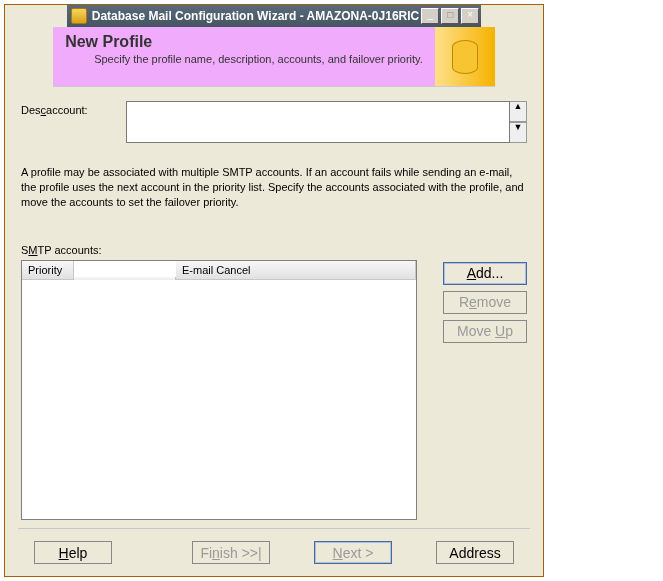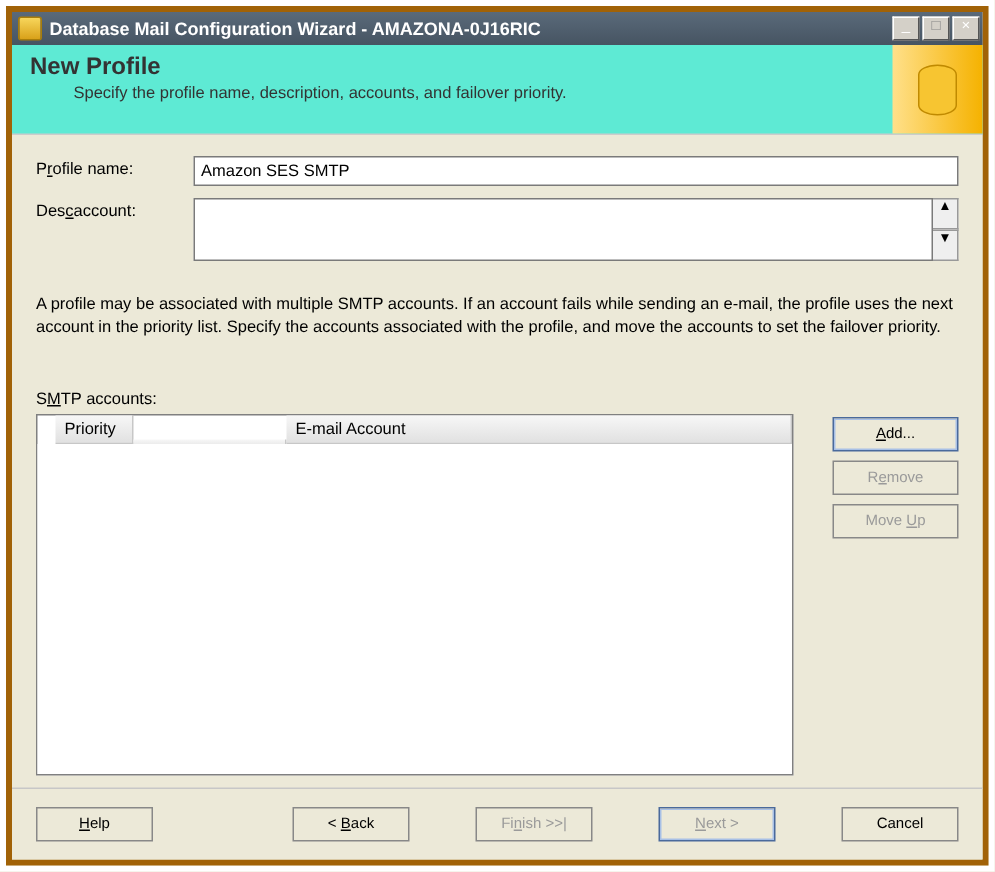--- a/index.html
+++ b/index.html
@@ -7,26 +7,27 @@
     margin: 0;
     padding: 4px;
     font-family: Tahoma, "Segoe UI", Arial, sans-serif;
     font-size: 11px;
     background: #fff;
     width: 663px;
     height: 581px;
     overflow: hidden;
   }
   .window {
-    width: 655px;
+    width: 540px;
     height: 573px;
-    border: 4px solid #a16207;
+    border: 1px solid #a16207;
     display: flex;
     flex-direction: column;
     background: #ece9d8;
+    align-items: center;
   }
   .titlebar {
     height: 22px;
     background: linear-gradient(to bottom,#5a6a7a,#465462);
     color: #fff;
     display: flex;
     align-items: center;
     padding: 0 2px 0 4px;
     font-size: 12px;
   }
@@ -46,21 +47,21 @@
     border-right-color: #555; border-bottom-color:#555;
     font-size: 10px; line-height: 12px;
     text-align: center;
     font-family: Arial;
     cursor: default;
   }
   .winbtn.disabled { color:#888; }
   .header {
     display: flex;
     align-items: stretch;
-    background: #5eead4;
+    background: #f0abfc;
     border-bottom: 1px solid #ccc;
     height: 60px;
   }
   .header-text { flex:1; padding: 6px 12px; }
   .header-text h1 { font-size: 16px; font-weight: bold; margin: 0 0 2px 0; color: #333; }
   .header-text p { margin: 0 0 0 29px; font-size: 11px; color: #333; }
   .header-banner {
     width: 60px;
     background: linear-gradient(to right,#ffe08a,#f5b200);
     display: flex; align-items:center; justify-content:center;
@@ -112,39 +113,39 @@
   .accountsleft { flex:1; display:flex; flex-direction:column; }
   .accountsleft .lbl { margin-bottom:4px; }
   .tablewrap {
     flex:1;
     border:1px solid #808080;
     background:#fff;
     display:flex;
     flex-direction:column;
     min-height:0;
   }
-  .thead { display:flex; height:19px;padding-left:12px; }
+  .thead { display:flex; height:19px; }
   .th {
     background: linear-gradient(#f7f7f7,#e1e1e1);
     border-right:1px solid #c7c7c7;
     border-bottom:1px solid #c7c7c7;
     padding:3px 6px;
     font-size:11px;
     white-space:nowrap;
   }
   .th.priority { width:52px; }
   .th.acct { width:102px;margin-top:16px; }
   .th.email { flex:1; }
   .tbody { flex:1; background:#fff; }
   .sidebtns { display:flex; flex-direction:column; gap:6px; padding-top:18px; }
   .btn {
     width: 84px; height:23px;
     background:#ece9d8;
     border:1px solid #888;
-    font-family:inherit; font-size:10px;
+    font-family:inherit; font-size:14px;
     cursor: default;
     display:flex; align-items:center; justify-content:center;
   }
   .btn.focus { border:1.5px solid #4a6a9c; box-shadow: inset 0 0 0 1px #a8c0e6; }
   .btn.disabled { color:#9a9a9a; }
   .btn span.u { text-decoration: underline; }
   .footer {
     border-top:1px solid #c7c7c7;
     padding: 12px 16px;
     background:#ece9d8;
@@ -174,26 +175,20 @@
       <h1>New Profile</h1>
       <p>Specify the profile name, description, accounts, and failover priority.</p>
     </div>
     <div class="header-banner">
       <div class="cyl"></div>
     </div>
   </div>
 
   <div class="content">
 
-    <div class="formrow">
-      <label>
-        <span>P</span><span class="u">r</span><span>ofile name:</span>
-      </label>
-      <input class="textinput" type="text" value="Amazon SES SMTP" style="">
-    </div>
 
     <div class="formrow">
       <label>
         <span>Des</span><span class="u">c</span><span>account:</span>
       </label>
       <div class="desc-wrap">
         <textarea class="desc" style=""></textarea>
         <div class="spin">
           <div class="spinbtn">▲</div>
           <div class="spinbtn">▼</div>
@@ -205,21 +200,21 @@
 
     <div class="accountsrow">
       <div class="accountsleft">
         <div class="lbl">
           <span>S</span><span style="text-decoration:underline">M</span><span>TP accounts:</span>
         </div>
         <div class="tablewrap">
           <div class="thead">
             <div class="th priority">Priority</div>
             <div class="th acct">Account Name</div>
-            <div class="th email">E-mail Account</div>
+            <div class="th email">E-mail Cancel</div>
           </div>
           <div class="tbody"></div>
         </div>
       </div>
       <div class="sidebtns">
         <div class="btn focus">
           <span><span class="u">A</span><span>dd...</span></span>
         </div>
         <div class="btn disabled">
           <span><span>R</span><span class="u">e</span><span>move</span></span>
@@ -230,27 +225,24 @@
       </div>
     </div>
 
   </div>
 
   <div class="footer">
     <div class="btn help">
       <span><span class="u">H</span><span>elp</span></span>
     </div>
     <div class="spacer"></div>
-    <div class="btn">
-      <span><span>&lt; </span><span class="u">B</span><span>ack</span></span>
-    </div>
     <div class="btn disabled">
       <span><span>Fi</span><span class="u">n</span><span>ish &gt;&gt;|</span></span>
     </div>
     <div class="btn disabled focus">
       <span><span class="u">N</span><span>ext &gt;</span></span>
     </div>
     <div class="btn">
-      <span>Cancel</span>
+      <span>Address</span>
     </div>
   </div>
 
 </div>
 
 </body></html>

